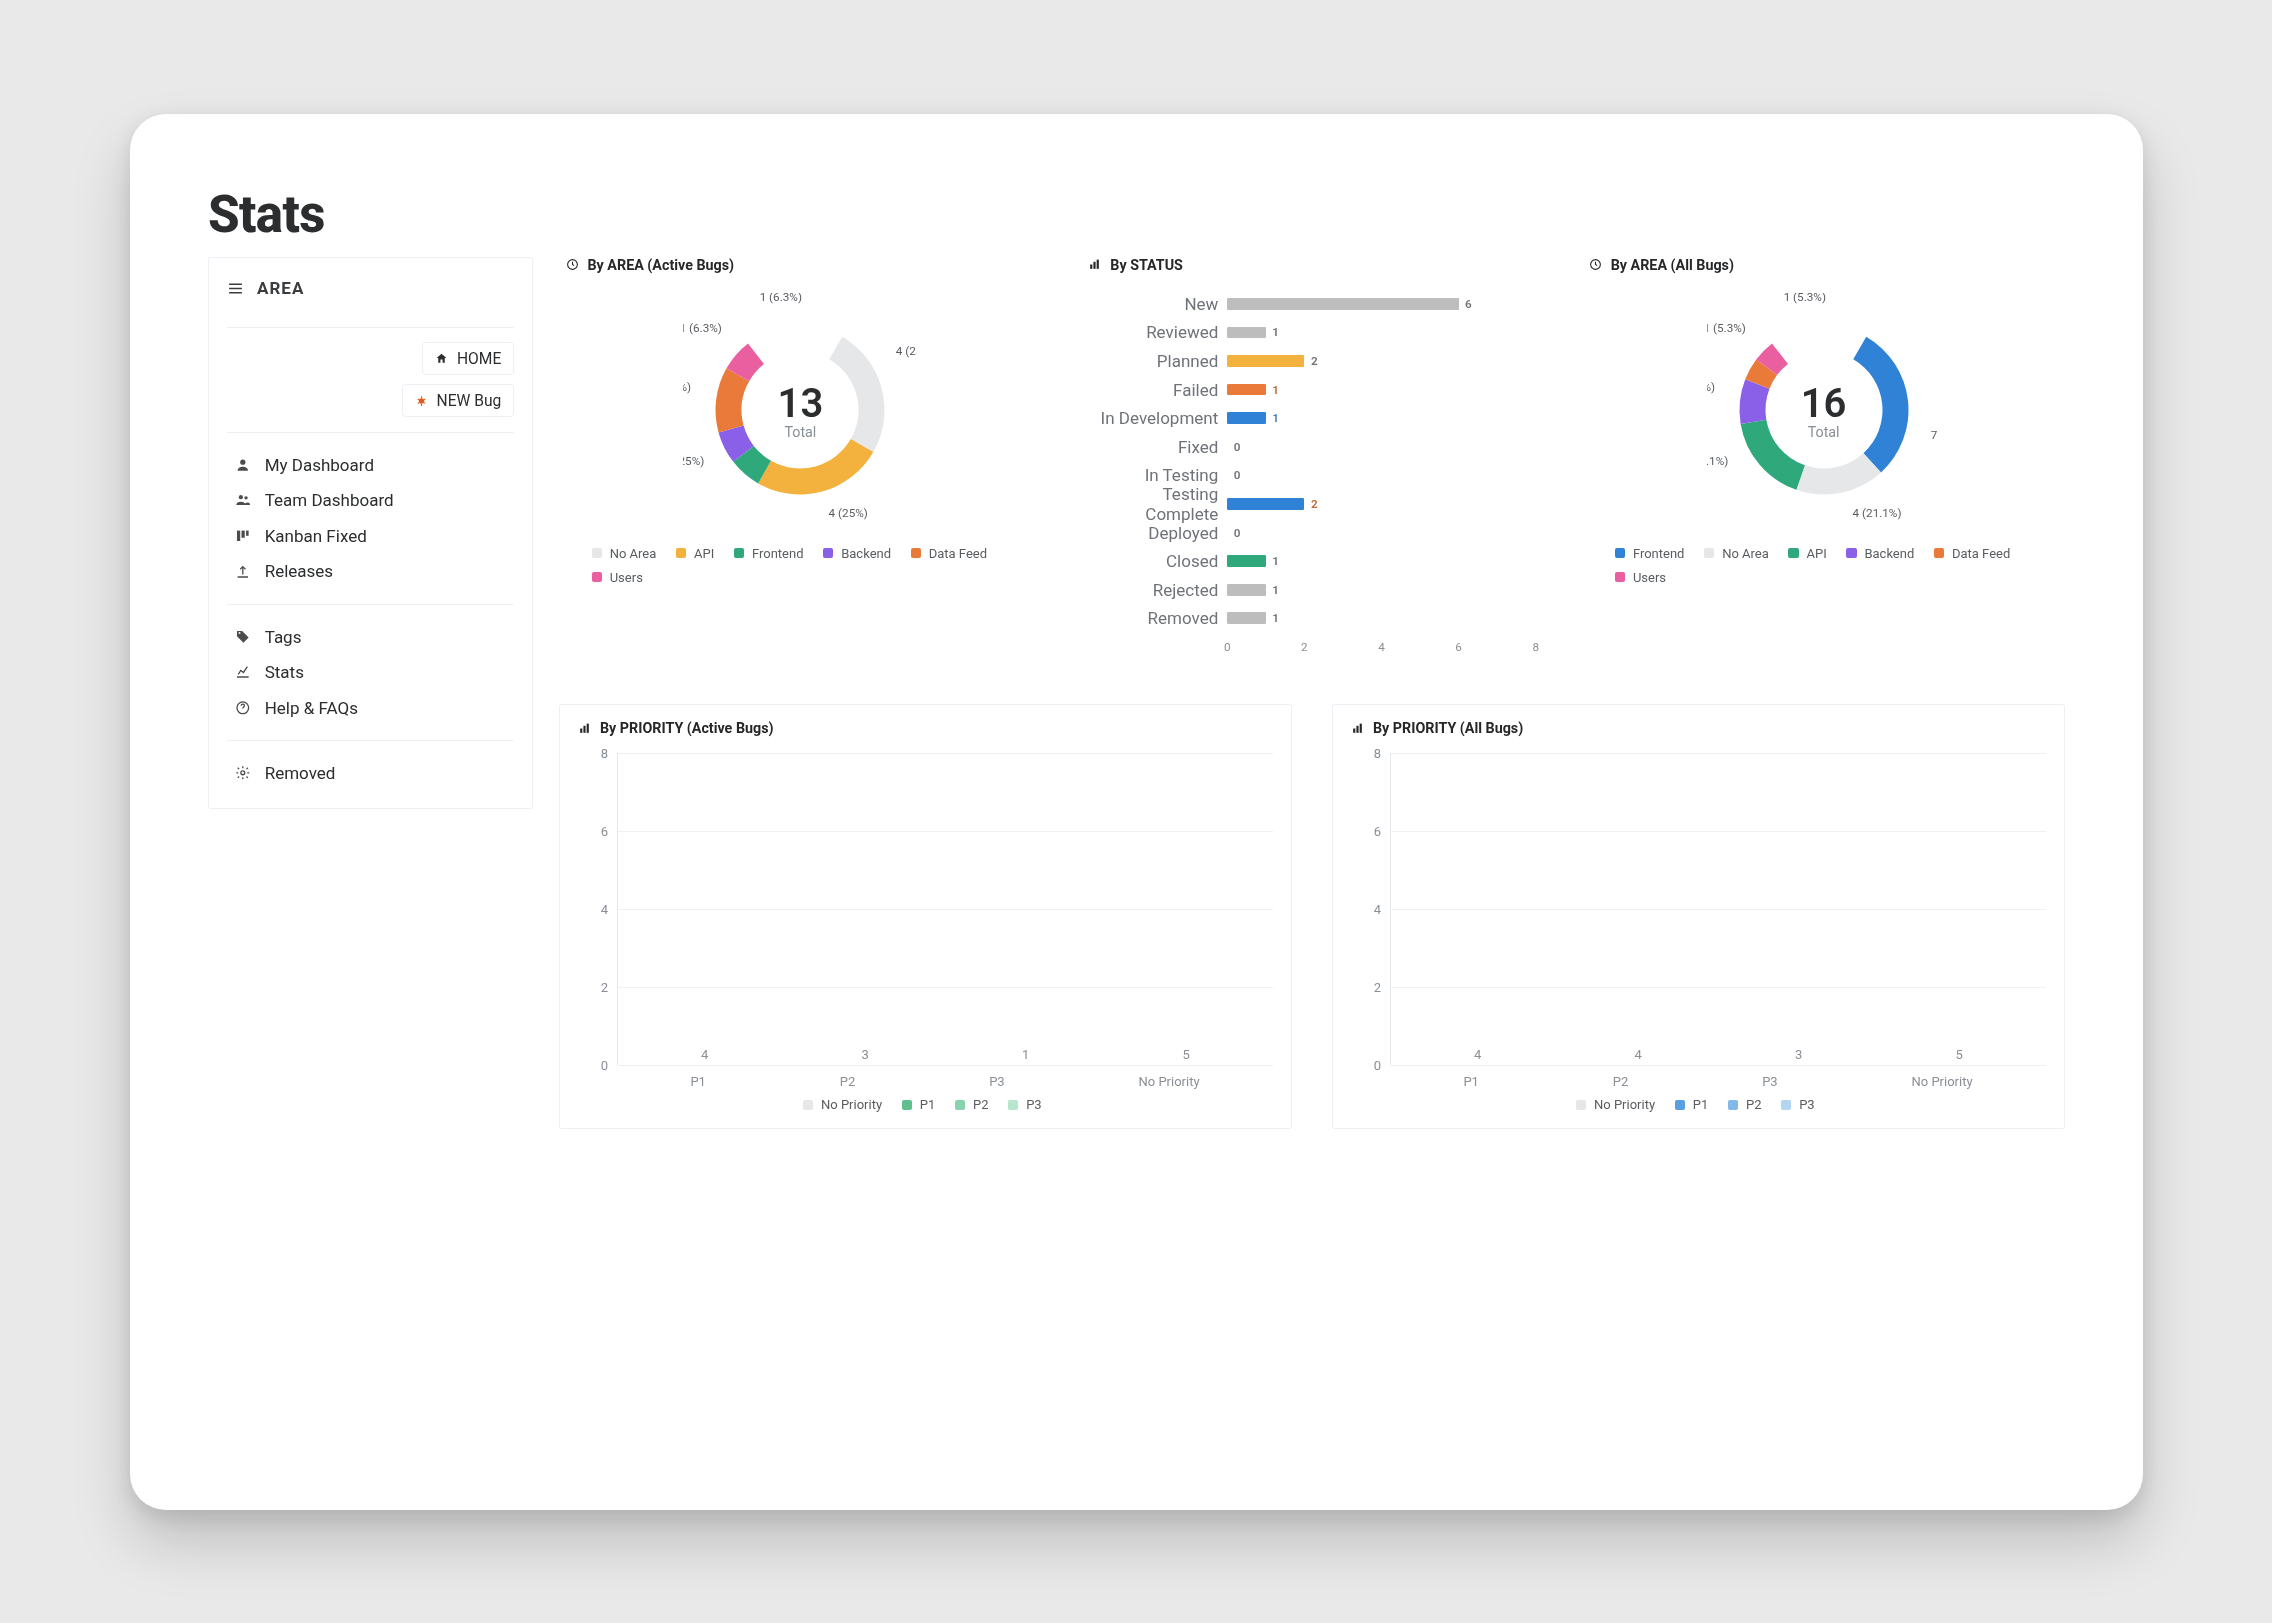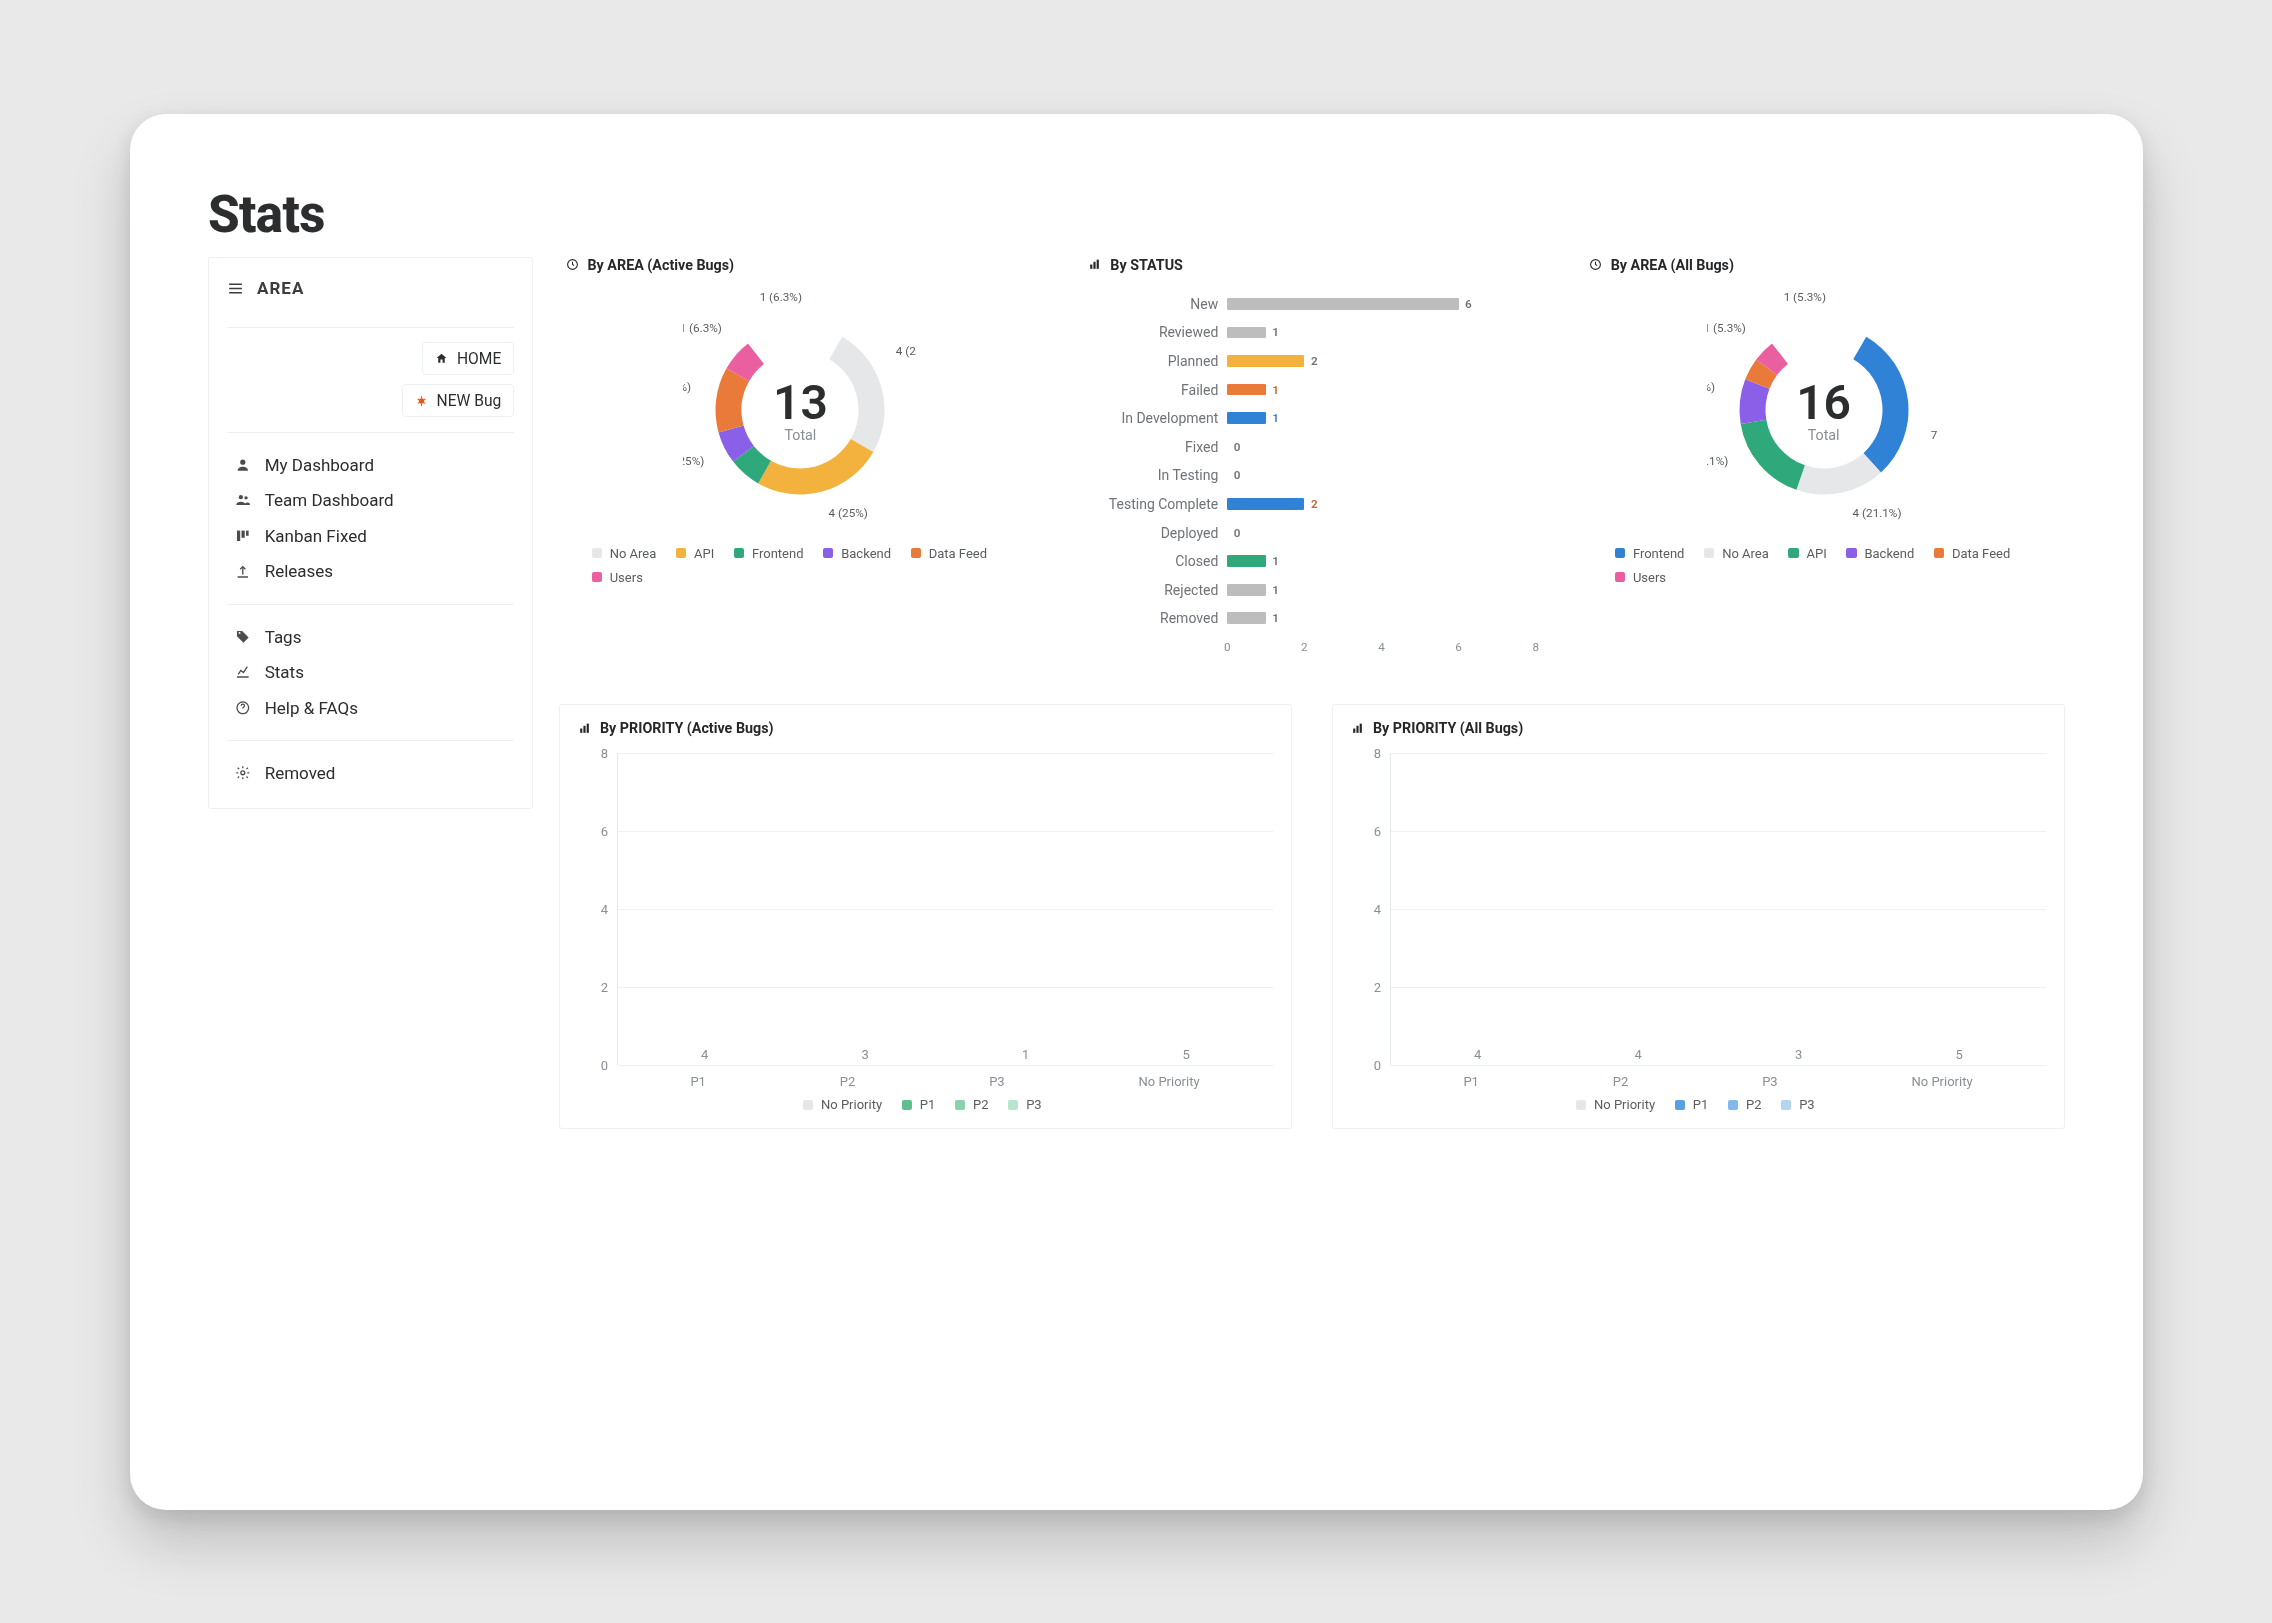--- a/index.html
+++ b/index.html
@@ -48,35 +48,35 @@
   
   .card       { flex:1; border:0.6px solid var(--border); border-radius:2.6px; padding:15.6px 18px; background:#fff; }
   .card.flat  { border:none; padding:0 6.5px; }
   .card h4    { margin:0 0 17px; font-size:14.3px; font-weight:700; display:flex; align-items:center; gap:9px; color:#262729;}
   .card h4 .ico svg { width:13px; height:13px; }
 
   
   .donut-wrap { position:relative; display:flex; justify-content:center; padding:3.9px 0 10.4px; }
   .donut-wrap svg { width:234px; height:234px; }
   .donut-center { position:absolute; top:50%; left:50%; transform:translate(-50%,-54%); text-align:center; }
-  .donut-center .big { font-size:48px; font-weight:600; line-height:1; }
+  .donut-center .big { font-size:40px; font-weight:600; line-height:1; }
   .donut-center .sub { font-size:14.3px; color:var(--muted); }
   .donut-lbl { font-size:18px; fill:#595c60; }
   .card.flat .donut-wrap { padding-left:32px; padding-right:32px;}
 
   
   .legend     { display:flex; flex-wrap:wrap; gap:9px 19.5px; padding:7.8px 6.5px 0 26px; }
   .legend .item { display:flex; align-items:center; gap:7.8px; font-size:13px; color:#5a5d60; }
   .legend .sw { width:10.4px; height:10.4px; border-radius:1.9px; display:inline-block; }
   .legend.center { justify-content:center; padding-left:0; }
 
   
   .hbars     { display:flex; flex-direction:column; gap:2.6px; padding:1.3px 0 6.5px; }
   .hbar-row  { display:flex; align-items:center; gap:9px; height:26px; }
-  .hbar-row .lbl { width:130px; text-align:right; font-size:14px; color:#6f7379; }
+  .hbar-row .lbl { width:130px; text-align:right; font-size:17px; color:#6f7379; }
   .hbar-row .track { position:relative; flex:1; height:11.7px; }
   .hbar-row .bar   { position:absolute; left:0; top:0; bottom:0; border-radius:1.3px; }
   .hbar-row .val   { position:absolute; top:50%; transform:translateY(-50%); font-size:11.7px; font-weight:600; }
   .hbar-axis { position:relative; height:21px; margin-left:139px; }
   .hbar-axis .tick { position:absolute; top:2.6px; font-size:11.7px; color:var(--muted); transform:translateX(-50%); }
 
   
   .vchart    { height:312px; display:flex; }
   .vchart .yaxis { width:39px; position:relative; }
   .vchart .yaxis .ytick { position:absolute; right:9px; font-size:13px; color:var(--muted); transform:translateY(50%); }

